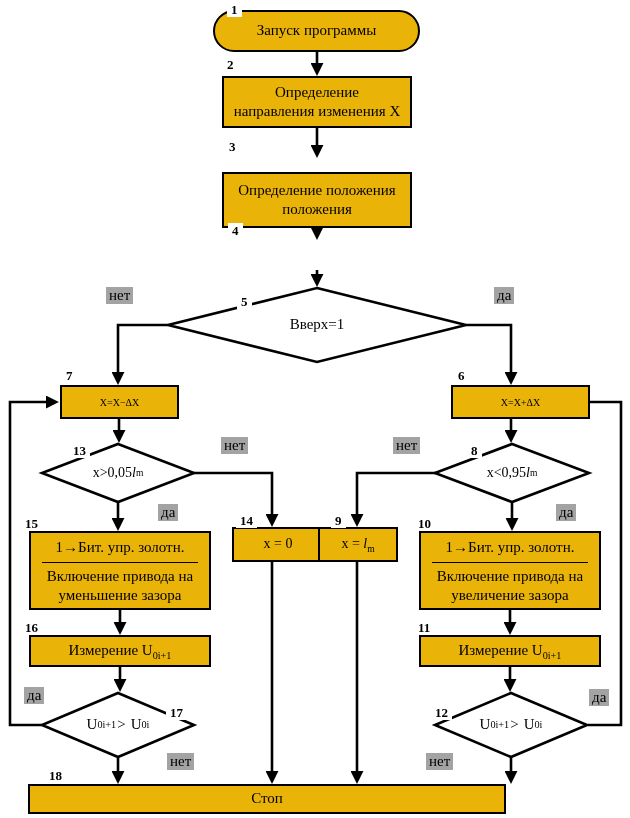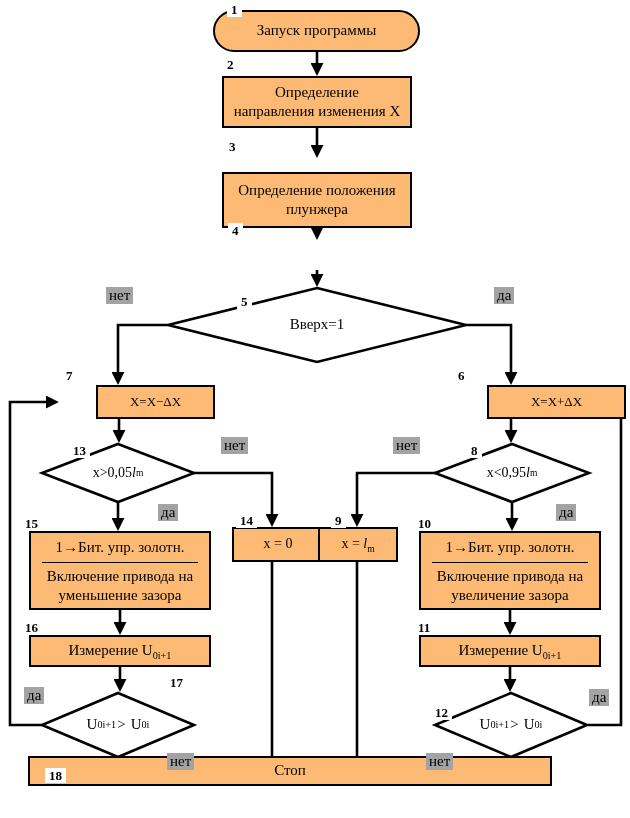--- a/index.html
+++ b/index.html
@@ -3,41 +3,41 @@
 <meta charset="utf-8">
 <style>
   html,body{margin:0;padding:0;background:#ffffff;}
   #canvas{
     position:relative;width:630px;height:818px;background:#ffffff;
     font-family:"Liberation Serif","DejaVu Serif","DejaVu Sans",serif;
     color:#000;overflow:hidden;
   }
   #wires{position:absolute;left:0;top:0;z-index:1;}
   .blk{
-    position:absolute;box-sizing:border-box;border:2.5px solid #000;background:#fdba74;
+    position:absolute;box-sizing:border-box;border:2.5px solid #000;background:#eab308;
     display:flex;align-items:center;justify-content:center;flex-direction:column;
     text-align:center;font-size:15px;line-height:1.3;z-index:2;
   }
   .oval{border-radius:22px;}
   .txt{
     position:absolute;display:flex;align-items:center;justify-content:center;
     text-align:center;font-size:15px;line-height:1.3;z-index:3;background:transparent;
   }
   .num{
     position:absolute;font-weight:bold;font-size:13px;line-height:1;
     background:#fff;padding:1px 4px;z-index:4;
   }
   .lbl{
     position:absolute;font-size:15px;line-height:1;background:#a3a3a3;
     padding:1px 3px;z-index:4;
   }
   sub{font-size:0.68em;line-height:0;}
   .ell{font-style:italic;}
   .op{margin-right:5px;margin-left:1px;}
-  .fsm{font-size:13px;margin-left:36px;}
+  .fsm{font-size:10px;}
   .fmd{font-size:14px;}
   .twotop{height:29px;display:flex;align-items:center;justify-content:center;width:100%;}
   .twodiv{width:88%;border-top:1.5px solid #000;}
   .twobot{flex:1;display:flex;flex-direction:column;align-items:center;justify-content:center;width:100%;line-height:1.25;}
 </style>
 </head>
 <body>
 
 <div id="canvas">
 
@@ -84,21 +84,21 @@
     <span>Запуск программы</span>
   </div>
 
   <div class="blk" style="left:222px;top:76px;width:190px;height:52px">
     <div>Определение</div>
     <div>направления изменения X</div>
   </div>
 
   <div class="blk" style="left:222px;top:172px;width:190px;height:56px">
     <div>Определение положения</div>
-    <div>плунжера</div>
+    <div>положения</div>
   </div>
 
 
   <div class="txt" style="left:167px;top:291px;width:300px;height:68px">Вверх=1</div>
 
   <div class="blk fsm" style="left:60px;top:385px;width:119px;height:34px">
     <span>X=X−ΔX</span>
   </div>
 
   <div class="blk fsm" style="left:451px;top:385px;width:139px;height:34px">
@@ -160,41 +160,41 @@
   </div>
 
   <div class="txt" style="left:435px;top:694px;width:152px;height:62px">
     <span>U</span>
       <sub>0i+1</sub>
       <span class="op">&gt;</span>
       <span>U</span>
       <sub>0i</sub>
   </div>
 
-  <div class="blk" style="left:28px;top:756px;width:524px;height:30px">
+  <div class="blk" style="left:28px;top:784px;width:478px;height:30px">
     <span>Стоп</span>
   </div>
 
   <div class="num" style="left:227px;top:2px">1</div>
   <div class="num" style="left:223px;top:57px">2</div>
   <div class="num" style="left:225px;top:139px">3</div>
   <div class="num" style="left:228px;top:223px">4</div>
   <div class="num" style="left:237px;top:294px">5</div>
   <div class="num" style="left:454px;top:368px">6</div>
   <div class="num" style="left:62px;top:368px">7</div>
   <div class="num" style="left:467px;top:443px">8</div>
   <div class="num" style="left:331px;top:513px">9</div>
   <div class="num" style="left:414px;top:516px">10</div>
   <div class="num" style="left:414px;top:620px">11</div>
   <div class="num" style="left:431px;top:705px">12</div>
   <div class="num" style="left:69px;top:443px">13</div>
   <div class="num" style="left:236px;top:513px">14</div>
   <div class="num" style="left:21px;top:516px">15</div>
   <div class="num" style="left:21px;top:620px">16</div>
-  <div class="num" style="left:166px;top:675px">17</div>
+  <div class="num" style="left:166px;top:705px">17</div>
   <div class="num" style="left:45px;top:768px">18</div>
 
   <div class="lbl" style="left:106px;top:287px">нет</div>
   <div class="lbl" style="left:494px;top:287px">да</div>
   <div class="lbl" style="left:221px;top:437px">нет</div>
   <div class="lbl" style="left:158px;top:504px">да</div>
   <div class="lbl" style="left:393px;top:437px">нет</div>
   <div class="lbl" style="left:556px;top:504px">да</div>
   <div class="lbl" style="left:24px;top:687px">да</div>
   <div class="lbl" style="left:167px;top:753px">нет</div>

